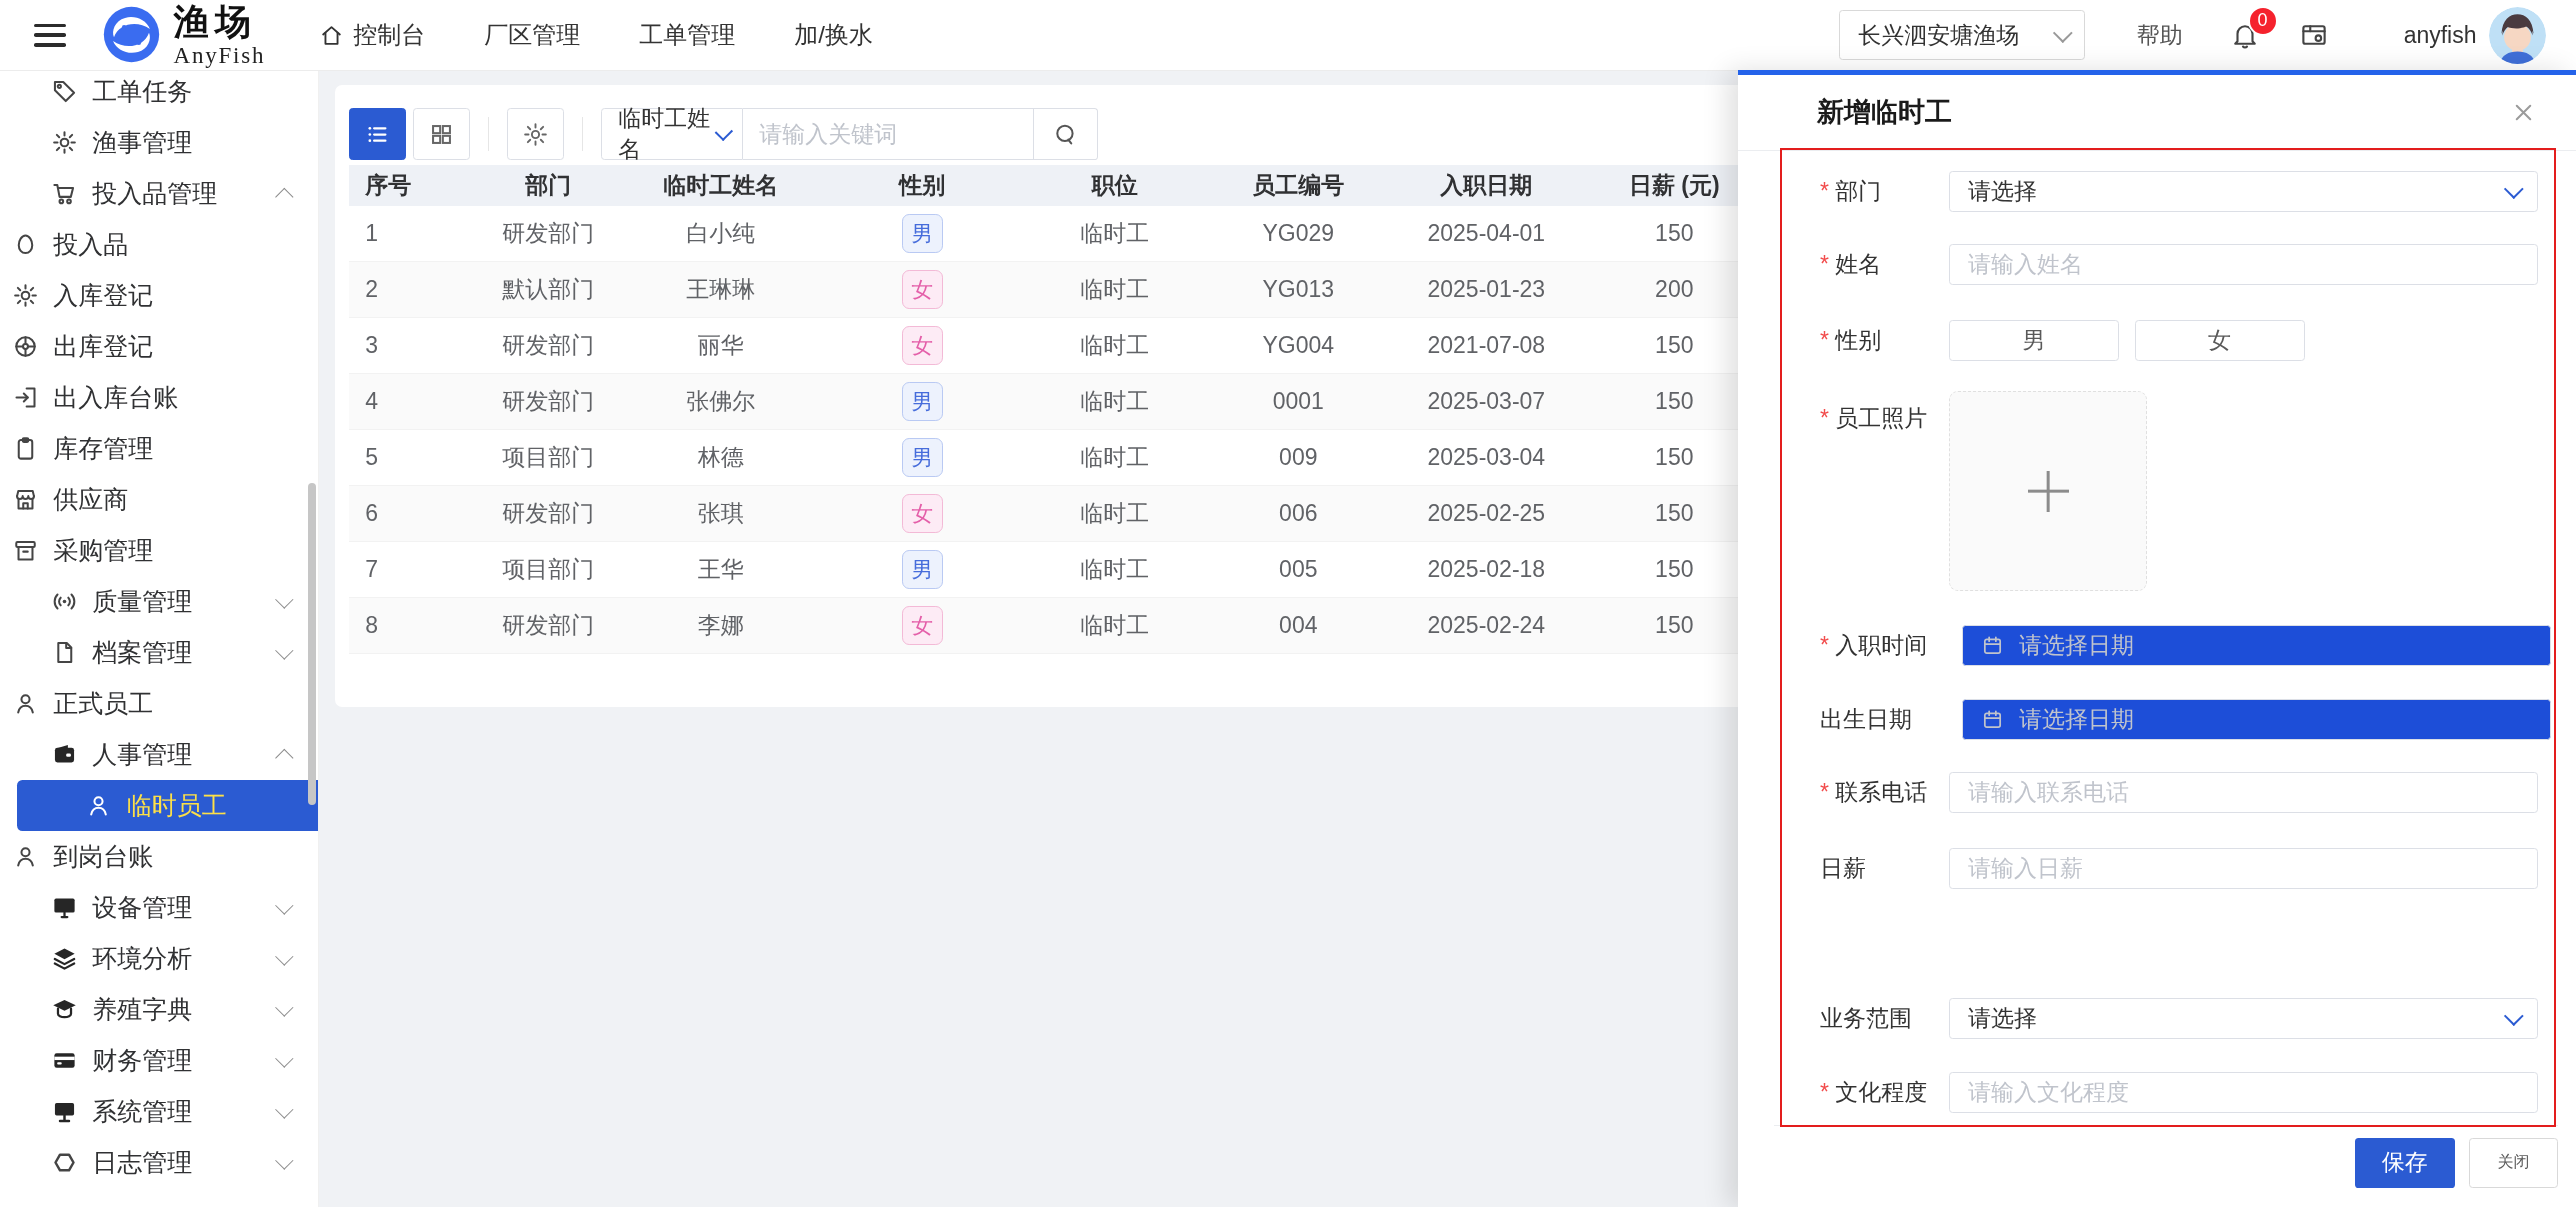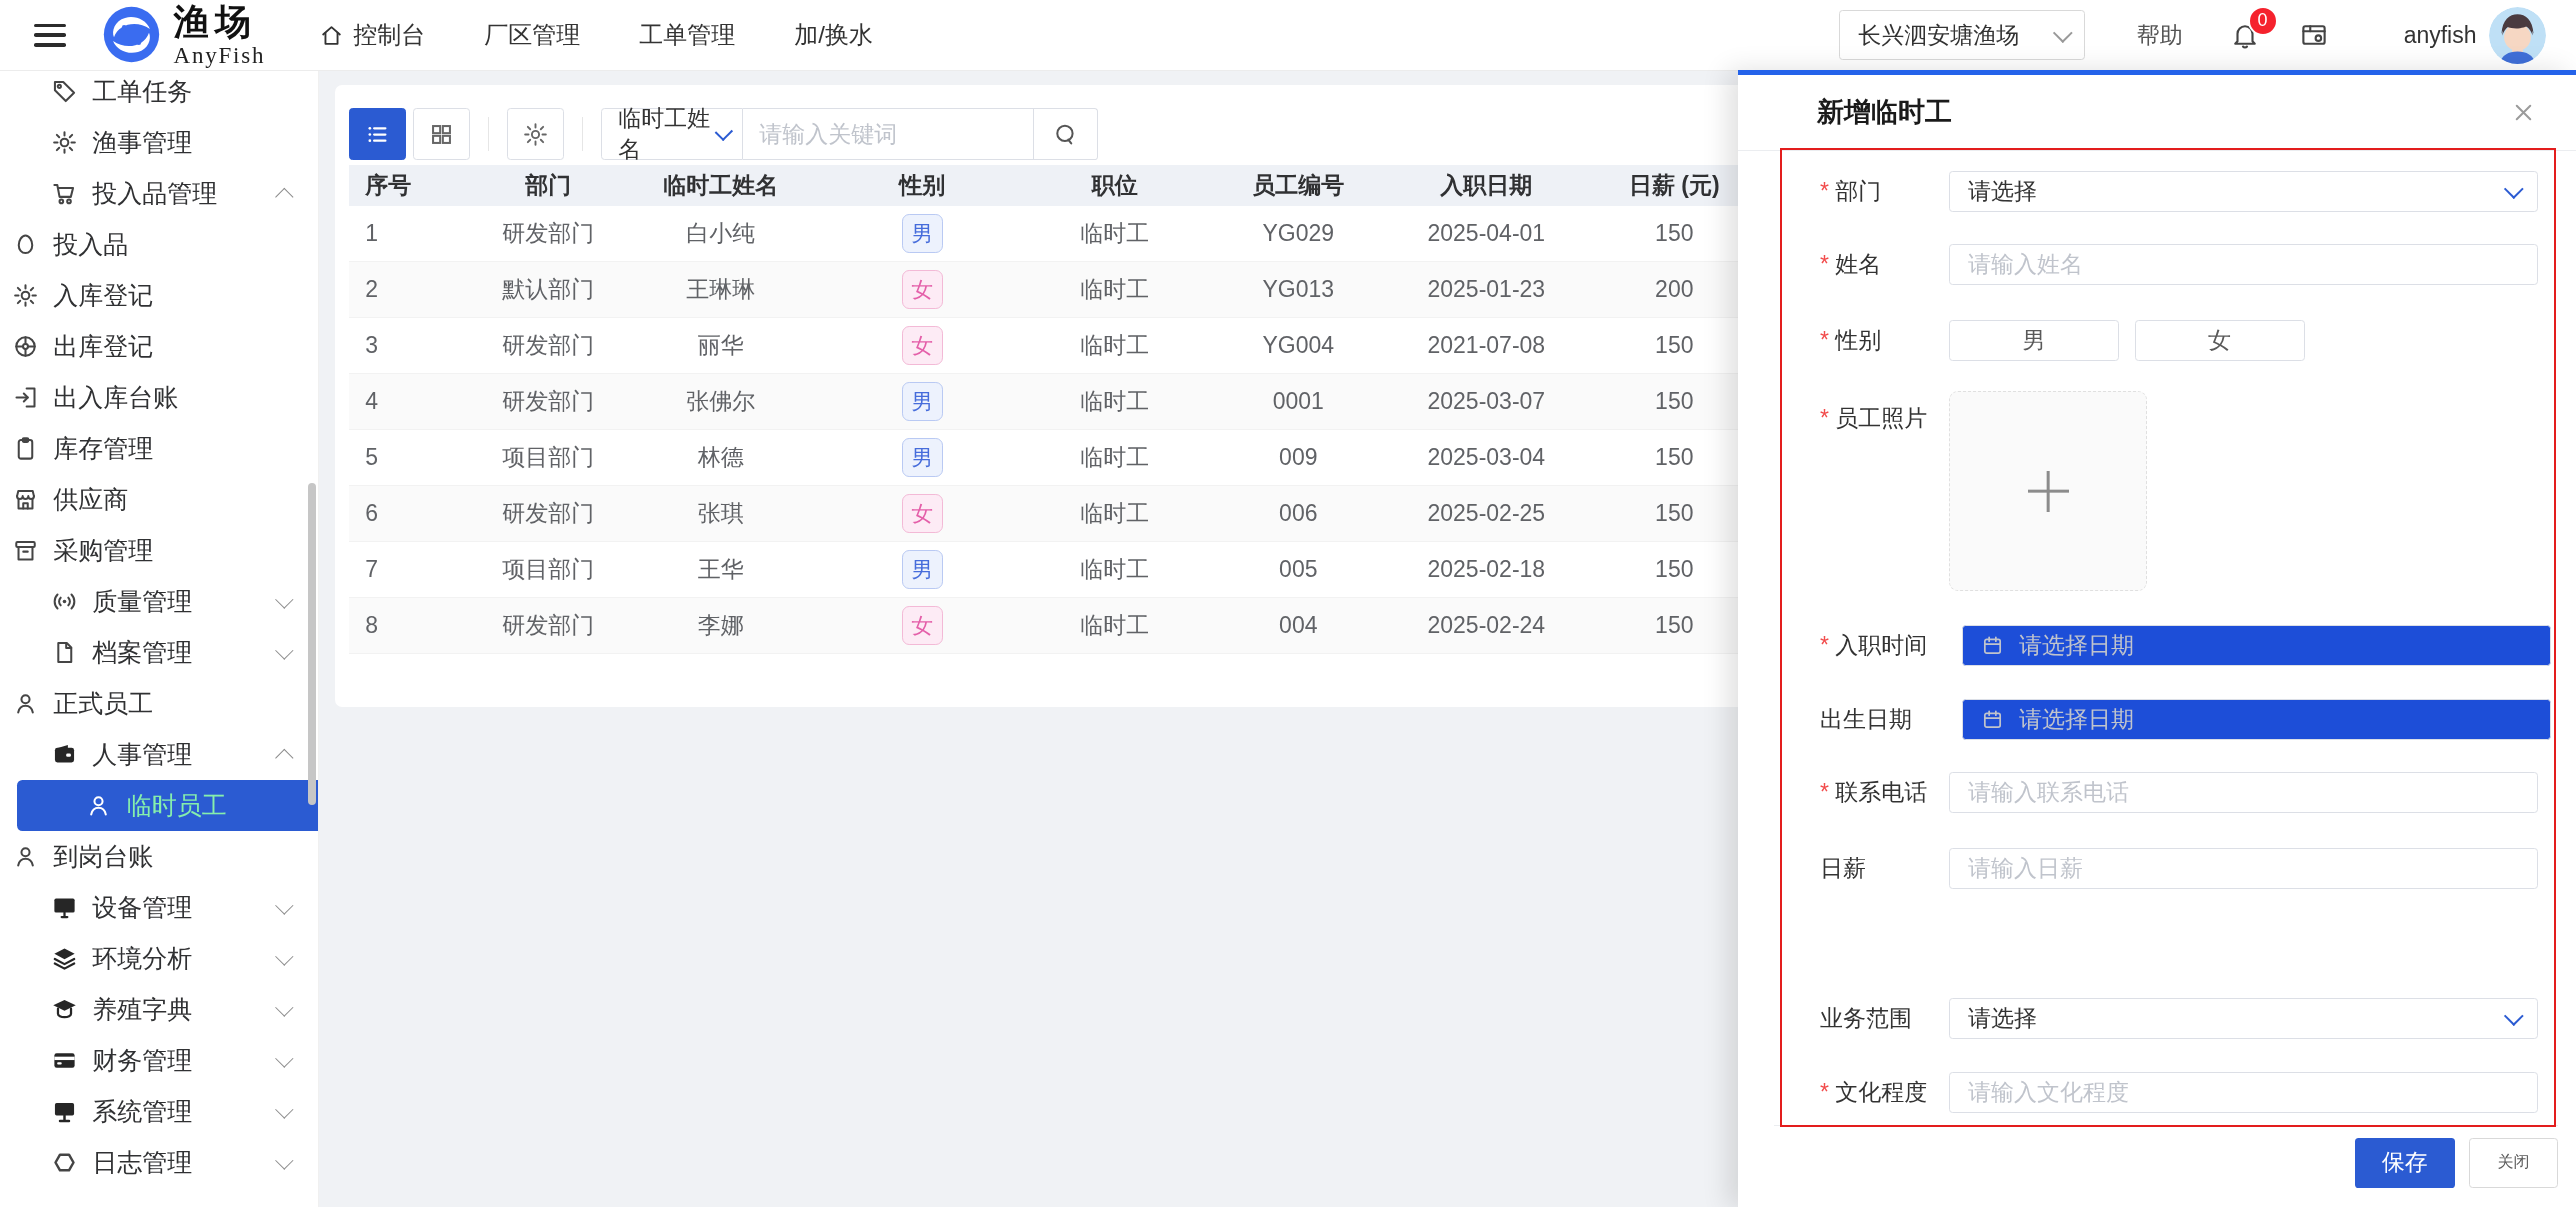--- a/index.html
+++ b/index.html
@@ -36,21 +36,21 @@
   
   .sidebar{position:absolute;left:0;top:70px;width:318px;height:1138px;background:#fff;
            border-right:0.9px solid #f0f0f0;overflow:hidden;z-index:10;}
   .sitems{position:absolute;left:12px;top:-3.6px;width:100%;}
   .sitem{height:51px;display:flex;align-items:center;font-size:25px;color:#303133;cursor:pointer;box-sizing:border-box;}
   .sitem .ic{width:27px;height:27px;flex:0 0 27px;}
   .sitem .lbl{margin-left:14.3px;white-space:nowrap;}
   .sitem .chev{margin-left:auto;margin-right:39px;border-color:#8c8c8c;border-width:1.8px;}
   .lvl1{padding-left:39px;}
   .lvl2{}
-  .sitem.sel{background:#2b5bd2;color:#86efac;border-radius:5.4px;margin:0 5.4px;padding-left:68px;}
+  .sitem.sel{background:#2b5bd2;color:#fde047;border-radius:5.4px;margin:0 5.4px;padding-left:68px;}
   .sitem.sel svg *{stroke:#fff;}
   .sicon{stroke:#454545;fill:none;stroke-width:1.8;stroke-linecap:round;stroke-linejoin:round;}
   .sbthumb{position:absolute;right:1.8px;top:413px;width:8px;height:322px;background:#c6c6c6;border-radius:4.5px;cursor:pointer;}
   
   .card{position:absolute;left:335px;top:85px;width:2227px;height:622px;background:#fff;border-radius:7.2px;z-index:1;}
   .tbar{position:absolute;left:14.3px;top:23px;height:52px;display:flex;align-items:center;}
   .tbtn{width:57px;height:52px;border:0.9px solid #dcdfe6;border-radius:3.6px;background:#fff;display:flex;
         align-items:center;justify-content:center;box-sizing:border-box;cursor:pointer;}
   .tbtn.active{background:#2b5bd2;border-color:#2b5bd2;}
   .tbtn + .tbtn{margin-left:7.2px;}

